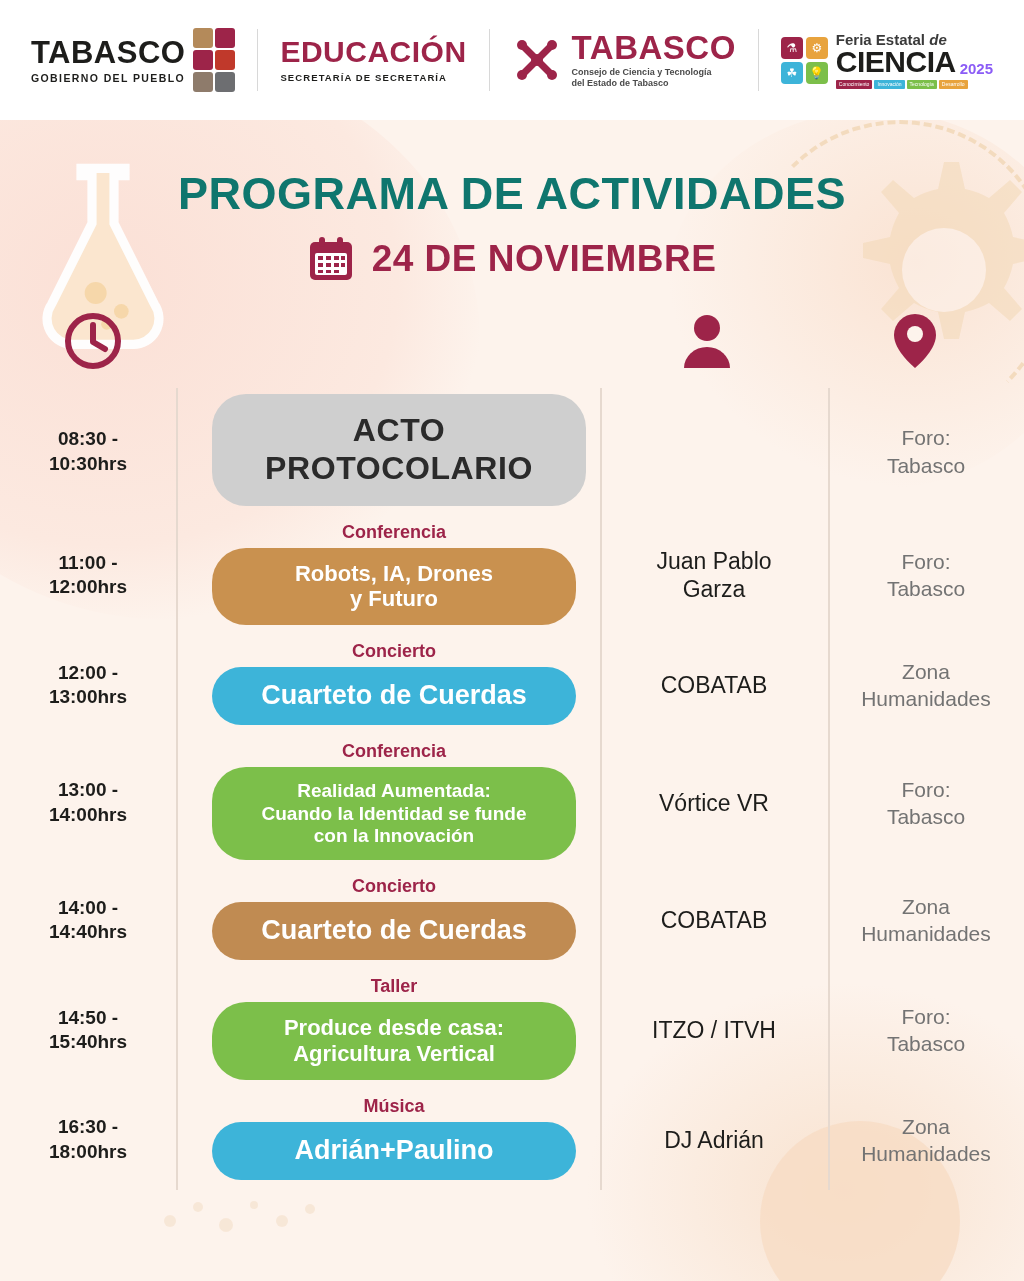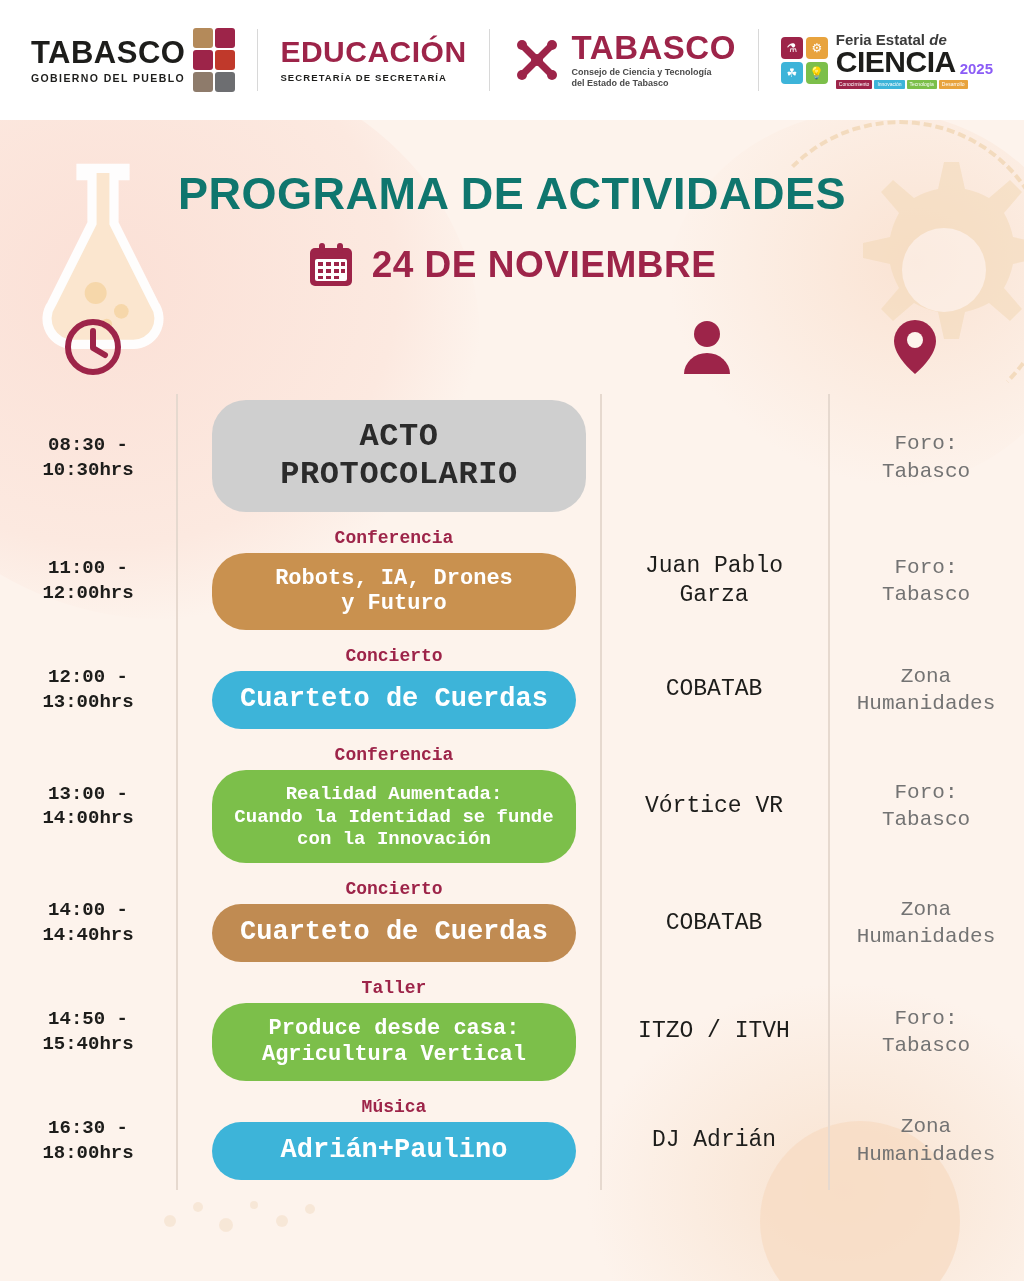--- a/index.html
+++ b/index.html
@@ -259,21 +259,21 @@
     font-weight: bold;
     color: #0f766e;
     letter-spacing: .5px;
     margin-top: 48px;
   }
   .date-row {
     display: flex;
     align-items: center;
     justify-content: center;
     gap: 18px;
-    margin-top: 22px;
+    margin-top: 16px;
   }
   .date-text {
     font-size: 37px;
     font-weight: bold;
     color: #9d2449;
     letter-spacing: .5px;
   }
 
   
   .col-icons {
@@ -287,21 +287,20 @@
   }
   .ic-clock { left: 62px; }
   .ic-person { left: 676px; }
   .ic-pin { left: 884px; }
 
   
   .table {
     position: relative;
     margin: 0 auto;
     width: 1024px;
-    font-family: Liberation Mono, monospace;
   }
   .vline {
     position: absolute;
     top: 0;
     bottom: 0;
     width: 2px;
     background: #e6d9cf;
   }
   .vline-1 { left: 176px; }
   .vline-2 { left: 600px; }

